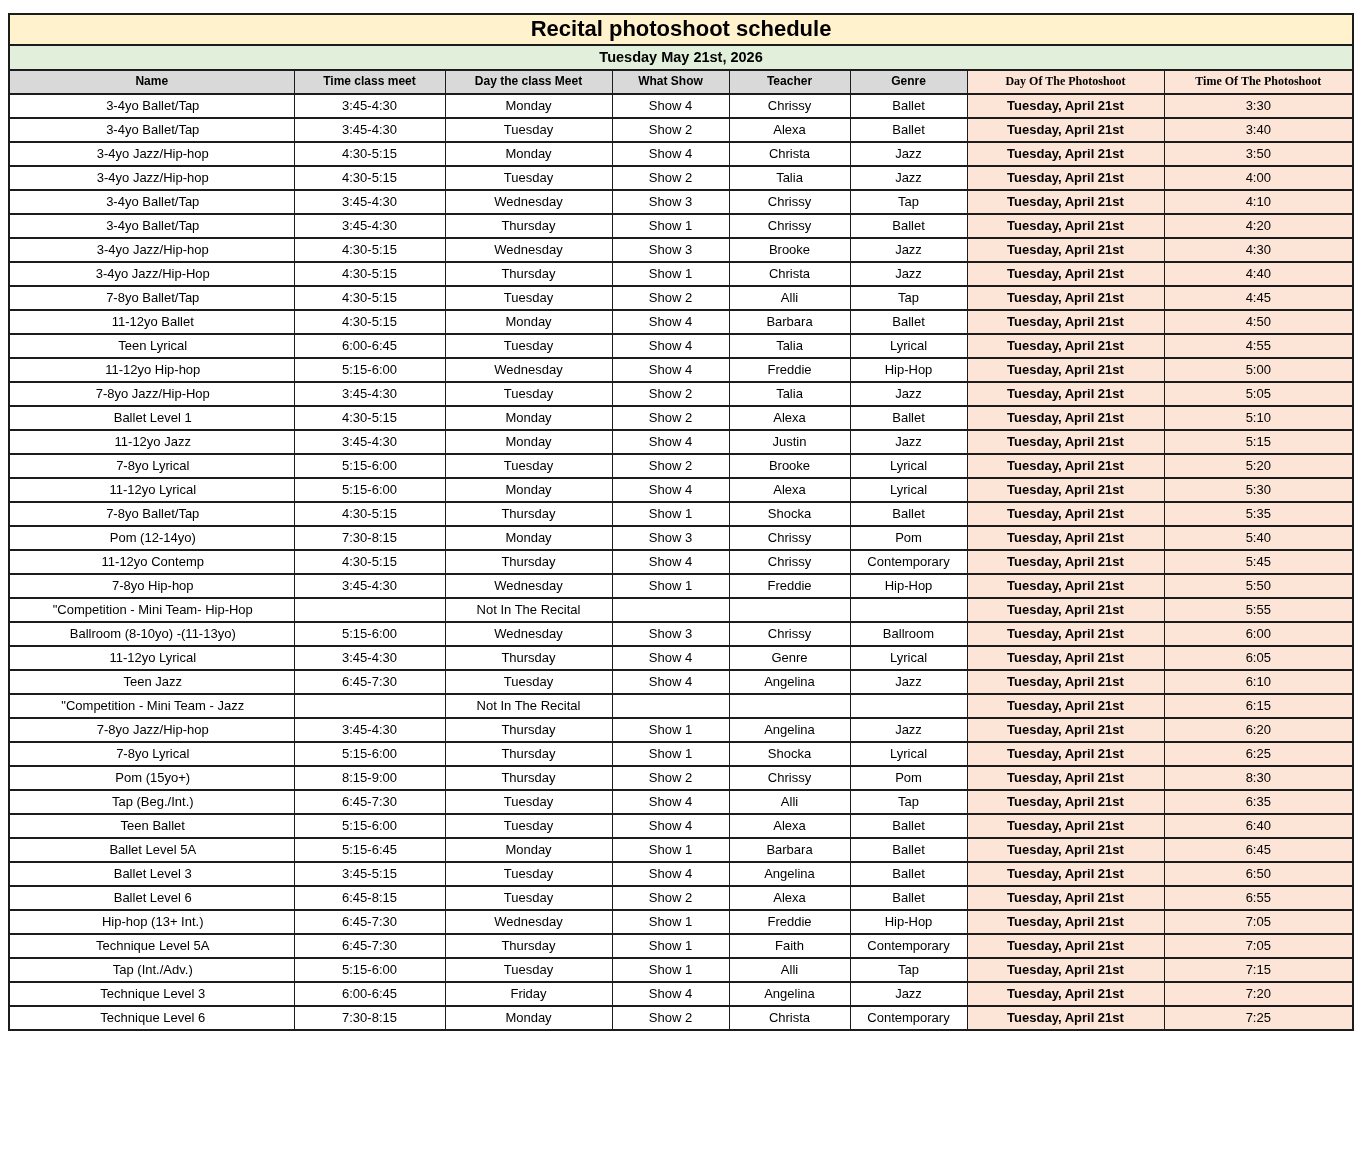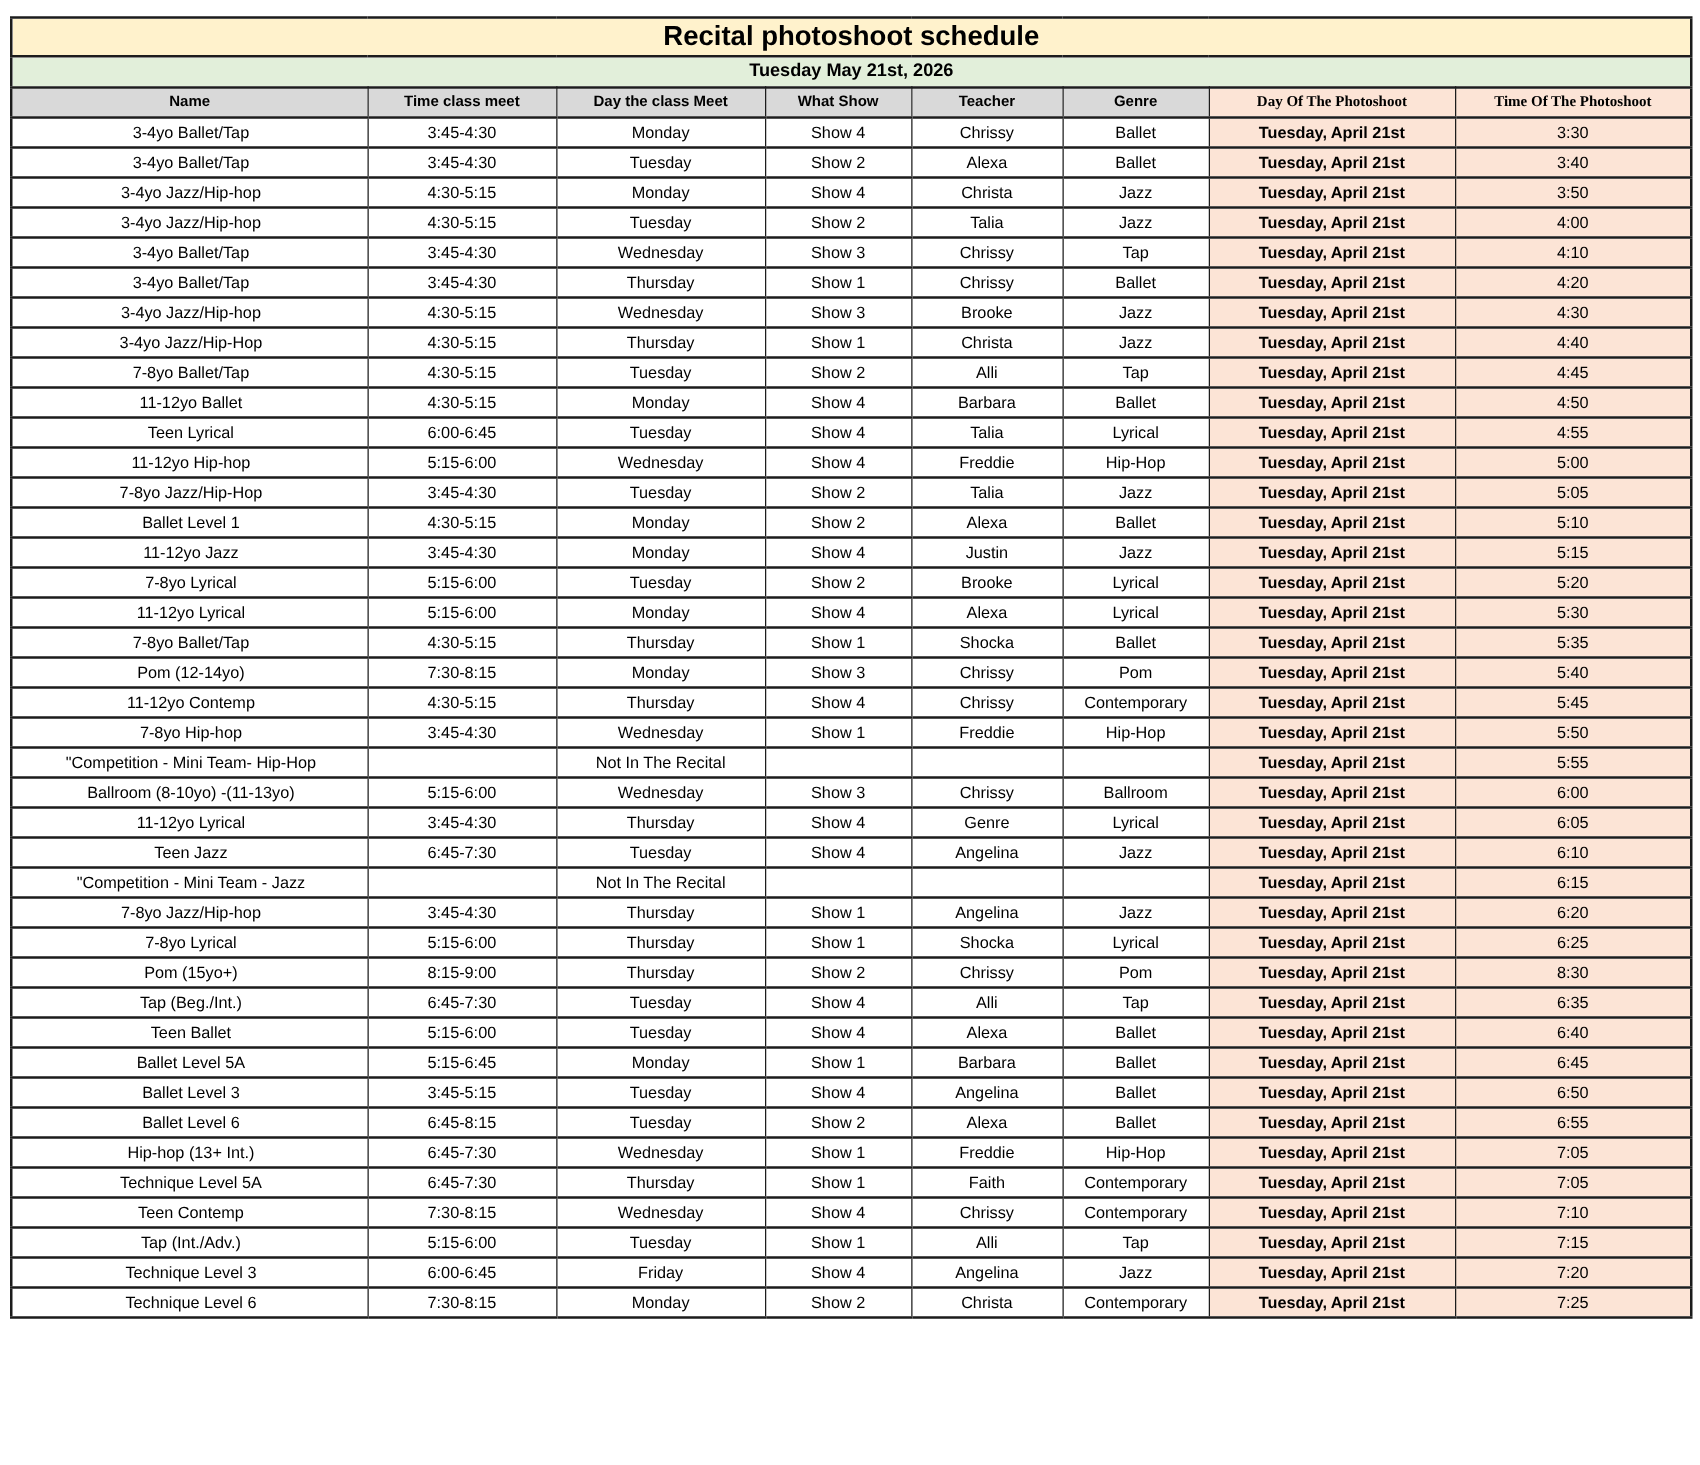--- a/index.html
+++ b/index.html
@@ -461,30 +461,20 @@
           <td class="col0">Technique Level 5A</td>
           <td class="col1">6:45-7:30</td>
           <td class="col2">Thursday</td>
           <td class="col3">Show 1</td>
           <td class="col4">Faith</td>
           <td class="col5">Contemporary</td>
           <td class="col6">Tuesday, April 21st</td>
           <td class="col7">7:05</td>
         </tr>
         <tr>
-          <td class="col0">Teen Contemp</td>
-          <td class="col1">7:30-8:15</td>
-          <td class="col2">Wednesday</td>
-          <td class="col3">Show 4</td>
-          <td class="col4">Chrissy</td>
-          <td class="col5">Contemporary</td>
-          <td class="col6">Tuesday, April 21st</td>
-          <td class="col7">7:10</td>
-        </tr>
-        <tr>
           <td class="col0">Tap (Int./Adv.)</td>
           <td class="col1">5:15-6:00</td>
           <td class="col2">Tuesday</td>
           <td class="col3">Show 1</td>
           <td class="col4">Alli</td>
           <td class="col5">Tap</td>
           <td class="col6">Tuesday, April 21st</td>
           <td class="col7">7:15</td>
         </tr>
         <tr>

